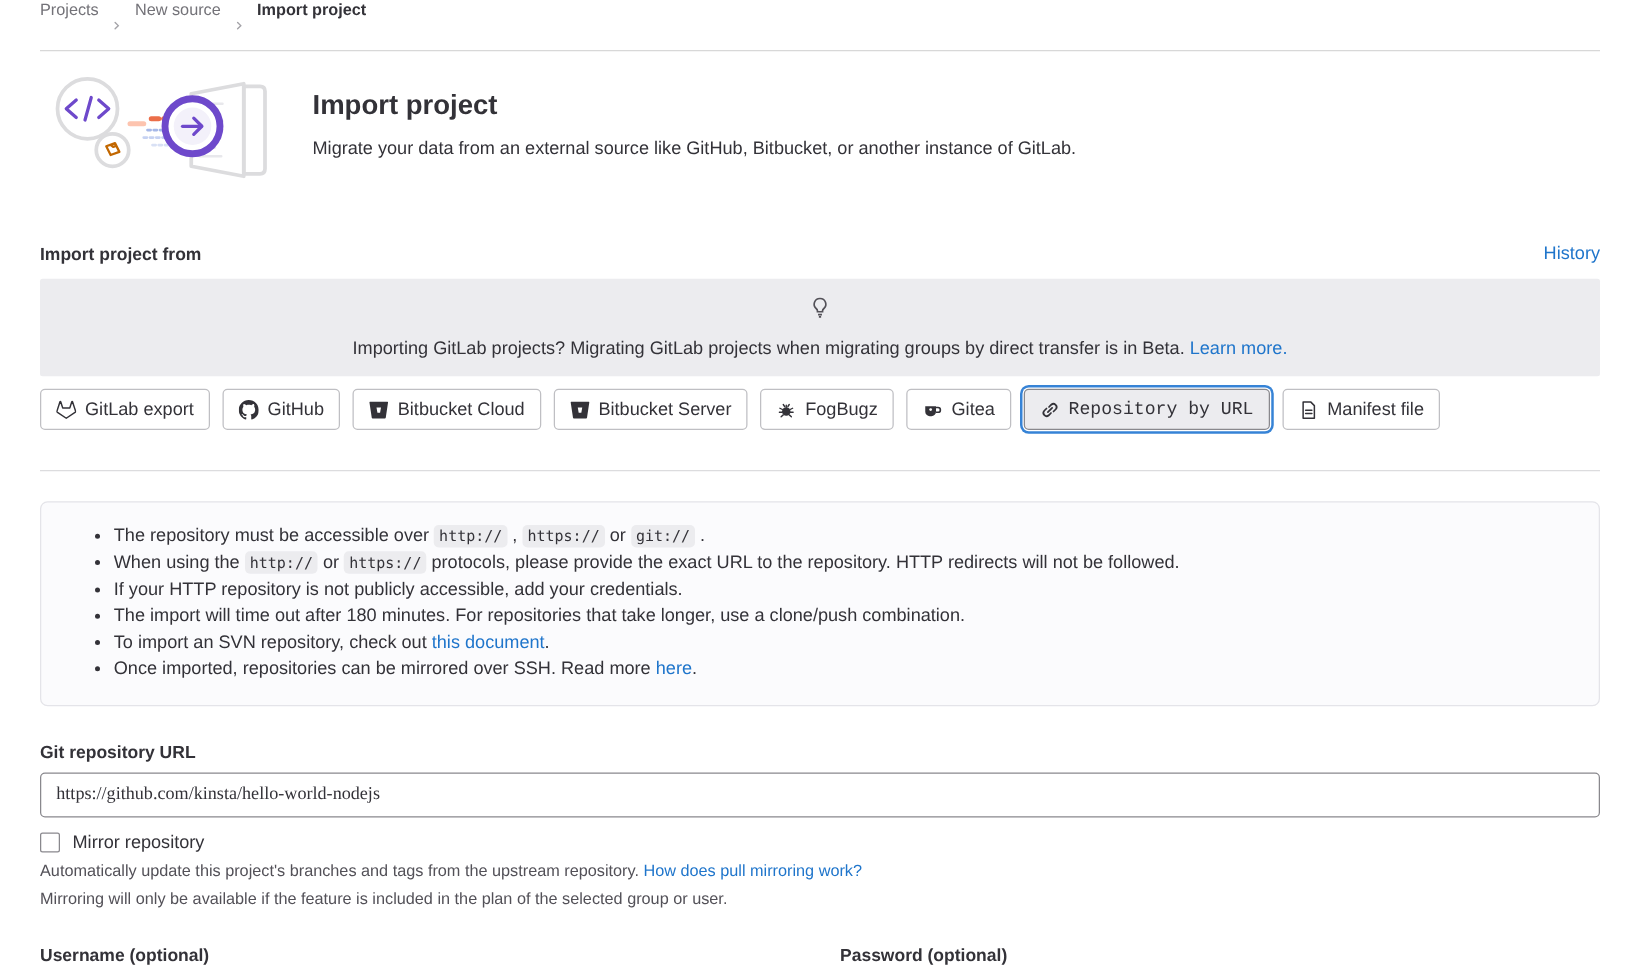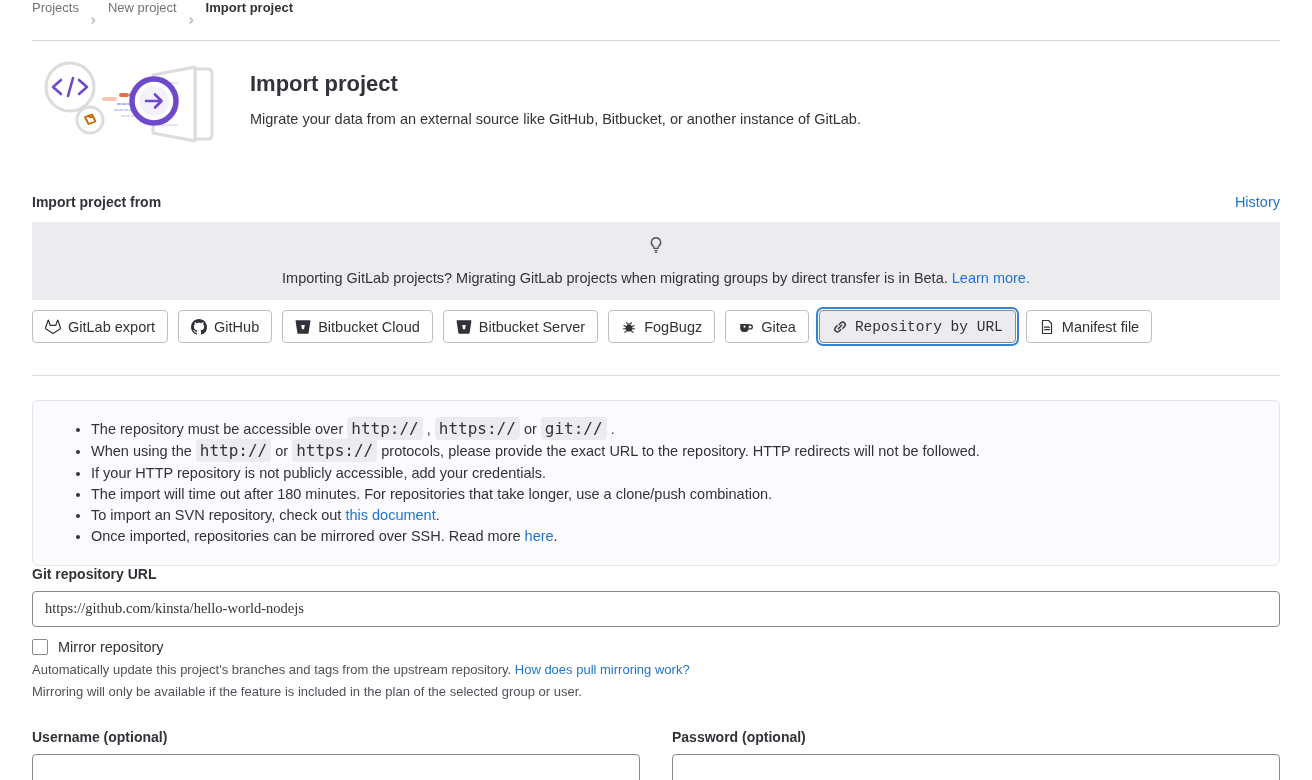--- a/index.html
+++ b/index.html
@@ -36,24 +36,24 @@
              border:1px solid #bfbfc3; border-radius:4px; font-family:inherit; font-size:14.5px; color:#333238; cursor:pointer; }
   .src-btn .btn-icon { display:flex; align-items:center; }
   .src-btn.selected { background:#ececef; border-color:#89888d; box-shadow:0 0 0 1px #fff, 0 0 0 3px #3683d6;font-family:Liberation Mono, monospace; }
 
   .divider { border:none; border-top:1px solid #dcdcde; margin-top:32px; }
 
   
   .info-box { margin-top:24px; background:#fbfbfd; border:1px solid #e4e4e9; border-radius:6px; padding:17px 16px; }
   .info-box ul { list-style:disc; padding-left:42px; }
   .info-box li { line-height:21.3px; font-size:14.5px; color:#333238; }
-  code.chip { font-family:"DejaVu Sans Mono", monospace; font-size:16px; background:#ececef; border-radius:4px; padding:2px 4px; color:#333238; }
-
-  
-  .field-label { display:block; font-size:14px; font-weight:bold; }
+  code.chip { font-family:"DejaVu Sans Mono", monospace; font-size:12px; background:#ececef; border-radius:4px; padding:2px 4px; color:#333238; }
+
+  
+  .field-label { display:block; font-size:14px; font-weight:bold; margin-top:28px; }
   .text-input { width:100%; height:36px; margin-top:9px; border:1px solid #89888d; border-radius:4px; padding:0 12px;
                 font-family:Liberation Serif, serif; font-size:14.5px; color:#333238; background:#fff; }
 
   
   .checkbox-row { display:flex; align-items:center; gap:10px; margin-top:12px; }
   input[type="checkbox"] { appearance:none; -webkit-appearance:none; width:16px; height:16px; border:1px solid #89888d; border-radius:2px; background:#fff; cursor:pointer; }
   .checkbox-label { font-size:14.5px; color:#333238; cursor:pointer; }
   .help-text { margin-top:7px; font-size:13px; color:#535158; }
 
   
@@ -66,21 +66,21 @@
 <div class="container">
 
   
   <nav class="breadcrumb-bar">
     <a class="crumb">Projects</a>
     <span class="crumb-chevron">
         <svg width="9" height="9" viewBox="0 0 16 16">
           <path d="M5.5 3.5 10 8l-4.5 4.5" fill="none" stroke="#a4a3a8" stroke-width="2" stroke-linecap="round"></path>
         </svg>
       </span>
-    <a class="crumb">New project</a>
+    <a class="crumb">New source</a>
     <span class="crumb-chevron">
         <svg width="9" height="9" viewBox="0 0 16 16">
           <path d="M5.5 3.5 10 8l-4.5 4.5" fill="none" stroke="#a4a3a8" stroke-width="2" stroke-linecap="round"></path>
         </svg>
       </span>
     <span class="crumb current">Import project</span>
   </nav>
 
   
   <div class="page-header">

